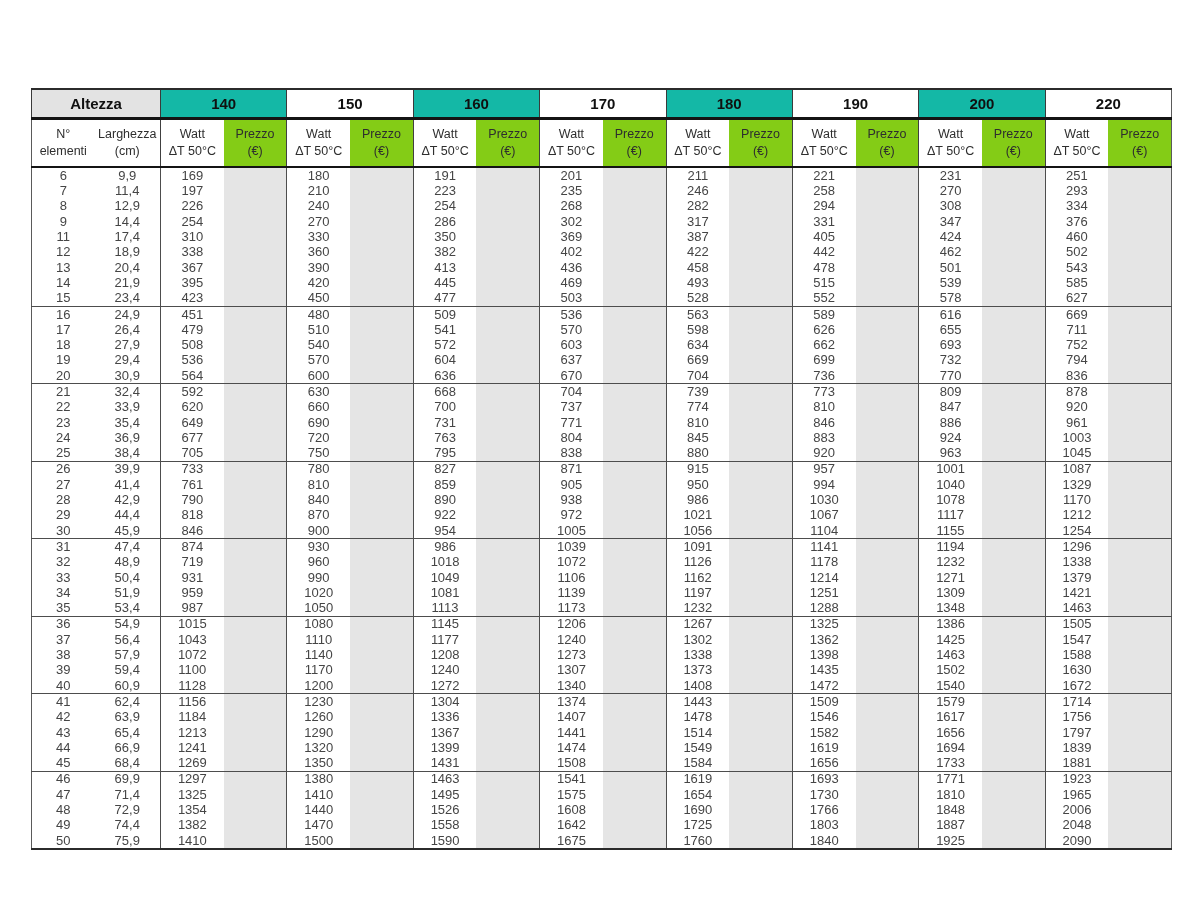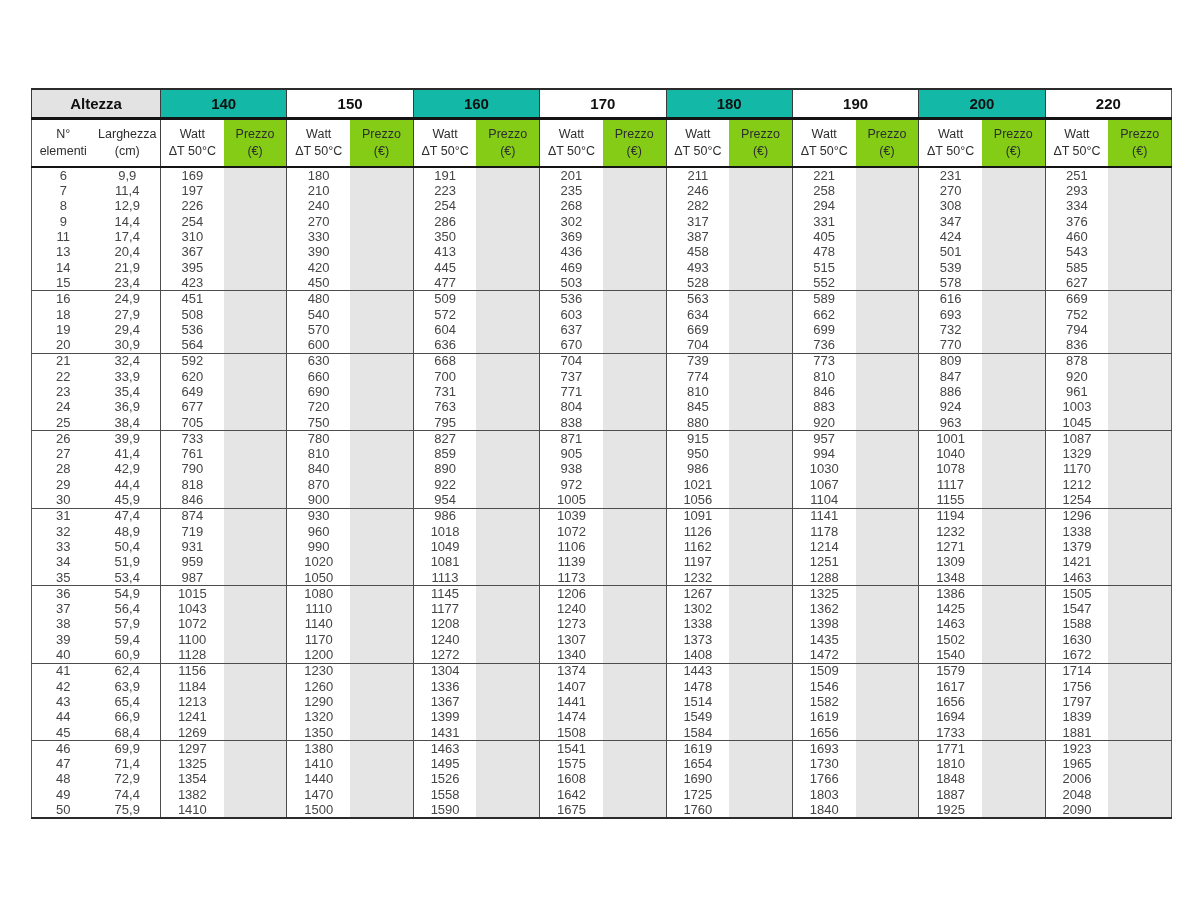--- a/index.html
+++ b/index.html
@@ -209,20 +209,40 @@
           <td class="watt">387</td>
           <td class="prezzo"></td>
           <td class="watt">405</td>
           <td class="prezzo"></td>
           <td class="watt">424</td>
           <td class="prezzo"></td>
           <td class="watt">460</td>
           <td class="prezzo"></td>
         </tr>
         <tr>
+          <td>12</td>
+          <td>18,9</td>
+          <td class="watt">338</td>
+          <td class="prezzo"></td>
+          <td class="watt">360</td>
+          <td class="prezzo"></td>
+          <td class="watt">382</td>
+          <td class="prezzo"></td>
+          <td class="watt">402</td>
+          <td class="prezzo"></td>
+          <td class="watt">422</td>
+          <td class="prezzo"></td>
+          <td class="watt">442</td>
+          <td class="prezzo"></td>
+          <td class="watt">462</td>
+          <td class="prezzo"></td>
+          <td class="watt">502</td>
+          <td class="prezzo"></td>
+        </tr>
+        <tr>
           <td>13</td>
           <td>20,4</td>
           <td class="watt">367</td>
           <td class="prezzo"></td>
           <td class="watt">390</td>
           <td class="prezzo"></td>
           <td class="watt">413</td>
           <td class="prezzo"></td>
           <td class="watt">436</td>
           <td class="prezzo"></td>
@@ -286,20 +306,40 @@
           <td class="prezzo"></td>
           <td class="watt">536</td>
           <td class="prezzo"></td>
           <td class="watt">563</td>
           <td class="prezzo"></td>
           <td class="watt">589</td>
           <td class="prezzo"></td>
           <td class="watt">616</td>
           <td class="prezzo"></td>
           <td class="watt">669</td>
+          <td class="prezzo"></td>
+        </tr>
+        <tr>
+          <td>17</td>
+          <td>26,4</td>
+          <td class="watt">479</td>
+          <td class="prezzo"></td>
+          <td class="watt">510</td>
+          <td class="prezzo"></td>
+          <td class="watt">541</td>
+          <td class="prezzo"></td>
+          <td class="watt">570</td>
+          <td class="prezzo"></td>
+          <td class="watt">598</td>
+          <td class="prezzo"></td>
+          <td class="watt">626</td>
+          <td class="prezzo"></td>
+          <td class="watt">655</td>
+          <td class="prezzo"></td>
+          <td class="watt">711</td>
           <td class="prezzo"></td>
         </tr>
         <tr>
           <td>18</td>
           <td>27,9</td>
           <td class="watt">508</td>
           <td class="prezzo"></td>
           <td class="watt">540</td>
           <td class="prezzo"></td>
           <td class="watt">572</td>

